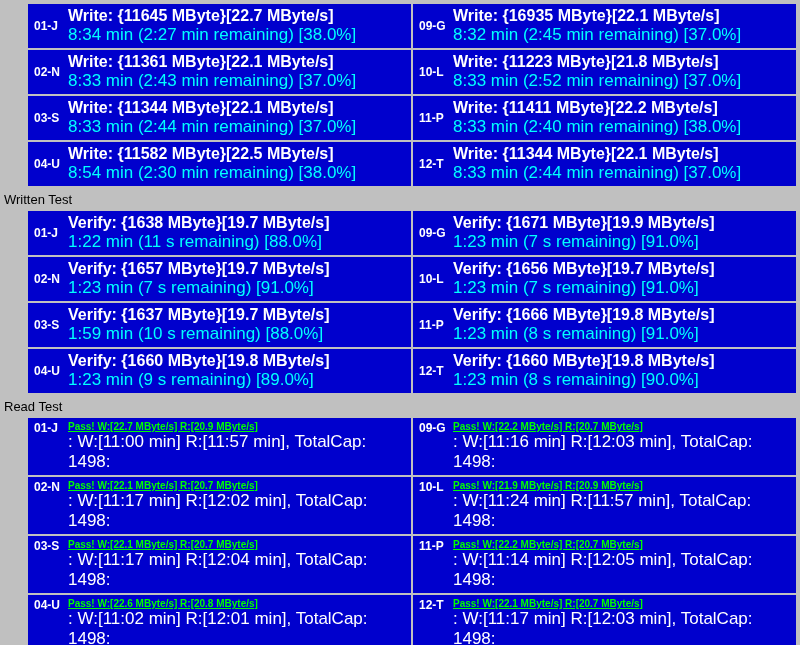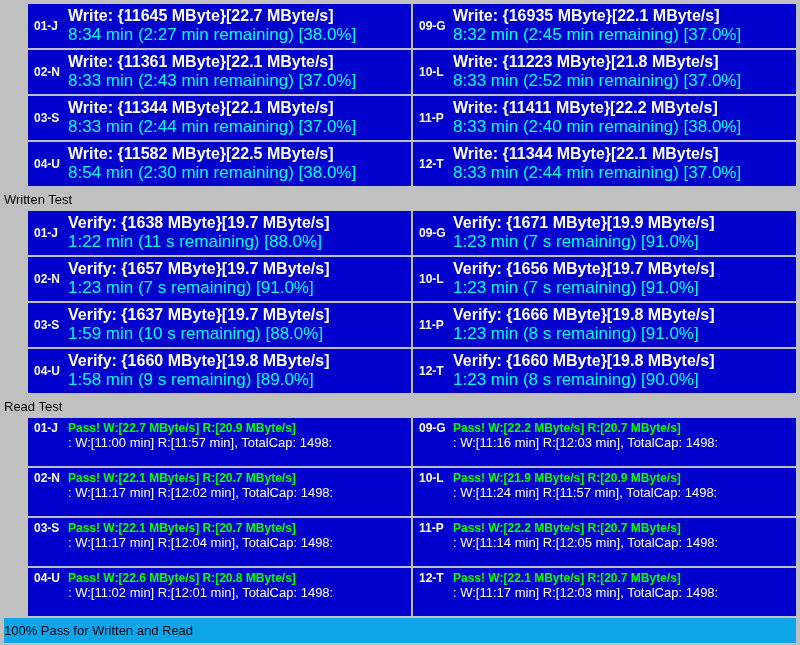--- a/index.html
+++ b/index.html
@@ -63,26 +63,27 @@
       background: #0000cd;
       color: #fff;
       padding: 3px 6px;
       display: flex;
       align-items: flex-start;
       gap: 6px;
       min-height: 48px;
     }
     .pass-content .line1 {
       color: #00ff00;
-      font-size: 12px;
+      font-size: 10px;
       font-weight: bold;
+      text-decoration: underline;
     }
     .pass-content .line2 {
       color: #fff;
-      font-size: 13px;
+      font-size: 17px;
     }
     .footer {
       text-align: left;
       background: #0ea5e9;
       padding: 5px 0;
       font-size: 13px;
       color: #000;
     }
   </style>
 </head>
@@ -193,21 +194,21 @@
         <div class="cell-label">11-P</div>
         <div class="cell-content">
           <div class="line1">Verify: {1666 MByte}[19.8 MByte/s]</div>
           <div class="line2">1:23 min (8 s remaining)   [91.0%]</div>
         </div>
       </div>
       <div class="cell">
         <div class="cell-label">04-U</div>
         <div class="cell-content">
           <div class="line1">Verify: {1660 MByte}[19.8 MByte/s]</div>
-          <div class="line2">1:58 min (9 s remaining)   [89.0%]</div>
+          <div class="line2">1:23 min (9 s remaining)   [89.0%]</div>
         </div>
       </div>
       <div class="cell">
         <div class="cell-label">12-T</div>
         <div class="cell-content">
           <div class="line1">Verify: {1660 MByte}[19.8 MByte/s]</div>
           <div class="line2">1:23 min (8 s remaining)   [90.0%]</div>
         </div>
       </div>
     </div>

